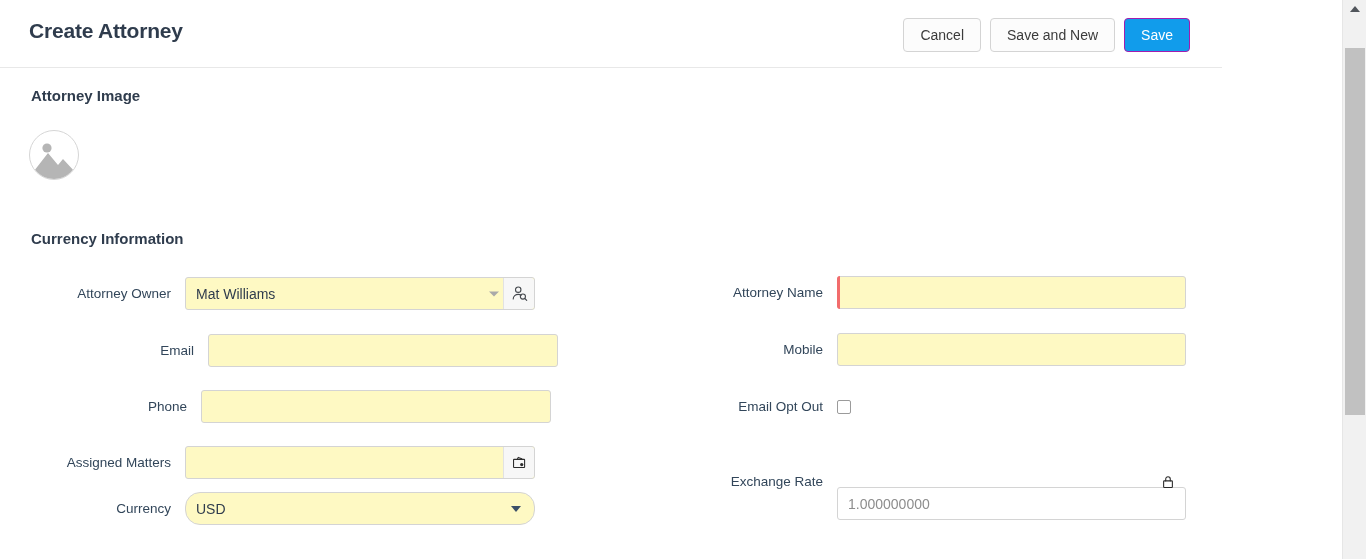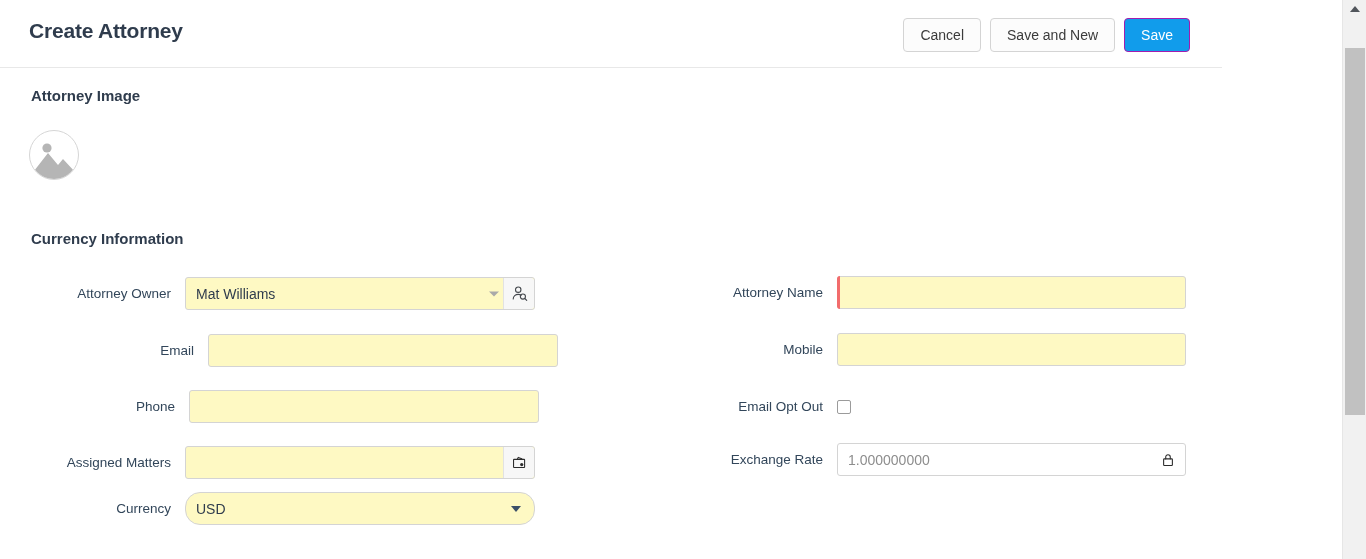--- a/index.html
+++ b/index.html
@@ -282,21 +282,21 @@
       </div>
     </div>
 
     <div class="field-row" style="left:16px; top:266px;margin-left:7px;">
       <div class="f-label" style="width:185px;">Email</div>
       <div class="ctl" style="width:350px;">
         <input class="input-box" type="text" value="" style="">
       </div>
     </div>
 
-    <div class="field-row" style="left:4px; top:322px;">
+    <div class="field-row" style="left:16px; top:322px;">
       <div class="f-label" style="width:185px;">Phone</div>
       <div class="ctl" style="width:350px;">
         <input class="input-box" type="text" value="" style="">
       </div>
     </div>
 
     <div class="field-row" style="left:0px; top:378px;">
       <div class="f-label" style="width:185px;">Assigned Matters</div>
       <div class="ctl" style="width:350px;">
         <input class="input-box" type="text" style="padding-right: 40px;" value="">
@@ -336,21 +336,21 @@
     <div class="field-row" style="left:655px; top:322px;">
       <div class="f-label" style="width:182px;">Email Opt Out</div>
       <div class="ctl" style="width:349px; display:flex; align-items:center; height:33px;">
         <span class="chk"></span>
       </div>
     </div>
 
     <div class="field-row" style="left:655px; top:375px;">
       <div class="f-label" style="width:182px;">Exchange Rate</div>
       <div class="ctl" style="width:349px;">
-        <div class="input-box readonly-box" style="padding-right:24px;">1.000000000</div>
+        <div class="input-box readonly-box" style="padding-right:24px;margin-top:44px;">1.000000000</div>
         <span class="icon-inline">
           <svg width="14" height="15" viewBox="0 0 16 17" fill="none" stroke="#2c2c2c" stroke-width="1.25">
             <rect x="3" y="7.2" width="10" height="7.6" rx="0.8"></rect>
             <path d="M5.4 7.2V5.1a2.6 2.6 0 0 1 5.2 0v2.1" stroke-linecap="round"></path>
           </svg>
         </span>
       </div>
     </div>
 
   </div>

